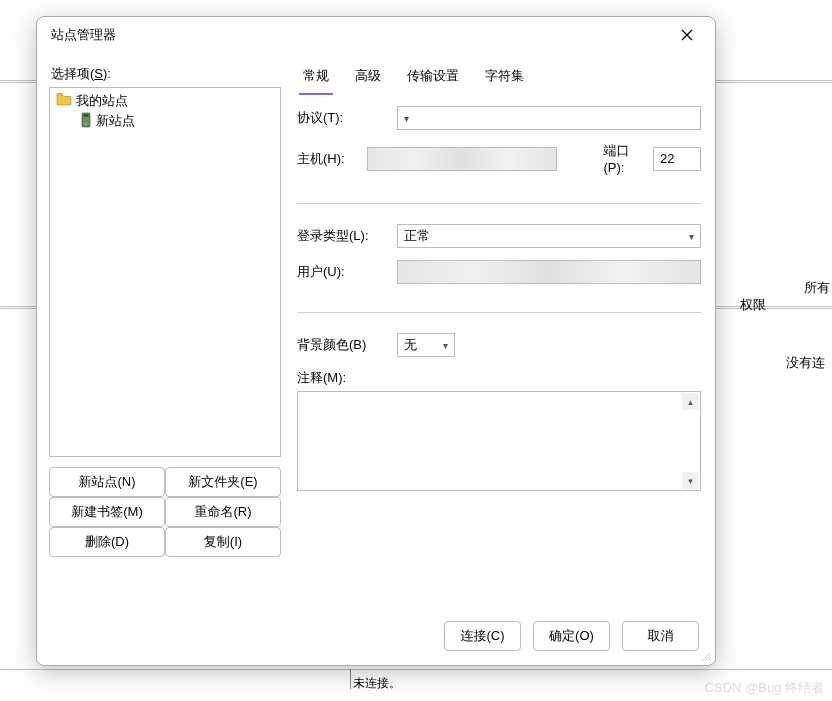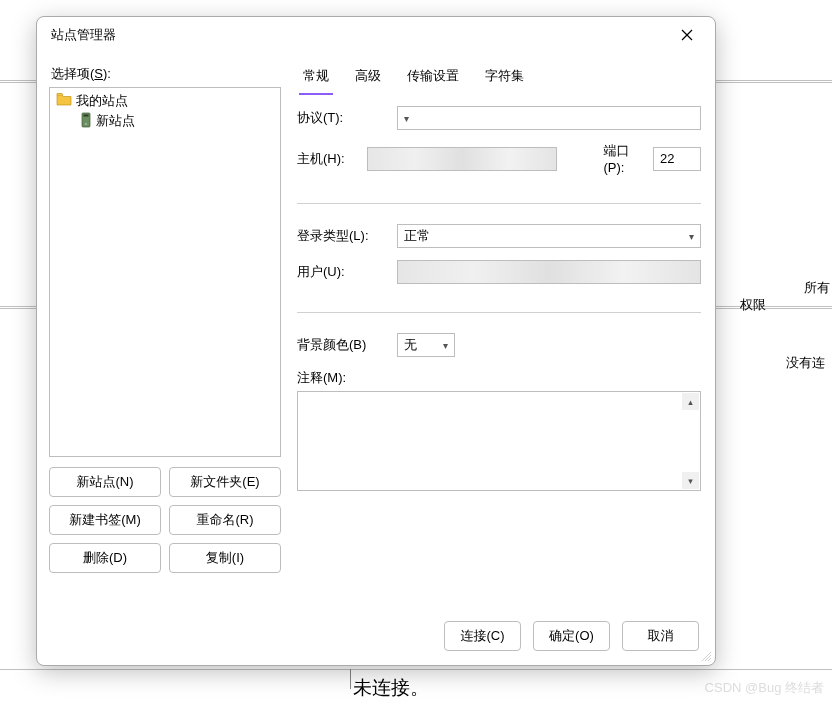--- a/index.html
+++ b/index.html
@@ -8,21 +8,21 @@
       font-size: 13px;
       background: #fff;
       color: #000;
       width: 832px;
       height: 701px;
       position: relative;
       overflow: hidden;
     }
     .bg-line-h { position: absolute; left: 0; right: 0; height: 1px; background: #c0c0c0; }
     .bg-col-header { position: absolute; font-size: 13px; color: #000; }
-    .bg-status { position: absolute; left: 353px; top: 675px; font-size: 19px; }
+    .bg-status { position: absolute; left: 353px; top: 675px; font-size: 12px; }
     .bg-sep { position: absolute; left: 350px; top: 669px; width: 1px; height: 20px; background: #888; }
     .bg-line-top1 { top: 80px; }
     .bg-line-top2 { top: 82px; }
     .bg-line-mid1 { top: 306px; }
     .bg-line-mid2 { top: 308px; }
     .bg-line-bot { top: 669px; }
     .watermark { position:absolute; right:8px; bottom:4px; color:#ddd; font-size:13px; pointer-events:none; }
 
     .dialog {
       position: absolute;
@@ -66,21 +66,21 @@
       flex: 0 0 370px;
       border: 1px solid #bdbdbd;
       background: #fff;
       padding: 4px 2px;
       overflow:auto;
     }
     .tree-row { display:flex; align-items:flex-start; height:20px; padding-left:4px; gap:4px; cursor:default; }
     .tree-row.child { padding-left: 28px; }
     .folder-icon { width:16px; height:14px; display:inline-block; }
     .server-icon { width:12px; height:16px; display:inline-block; }
-    .left-buttons { display:grid; grid-template-columns: 1fr 1fr; gap:8px; margin-top:10px; }
+    .left-buttons { display:grid; grid-template-columns: 1fr 1fr; gap:0; margin-top:10px; }
     .btn {
       height:30px;
       border:1px solid #bdbdbd;
       background:#fff;
       border-radius:4px;
       font-size:13px;
       cursor:pointer;
       display:flex; align-items:center; justify-content:center;
     }
 

